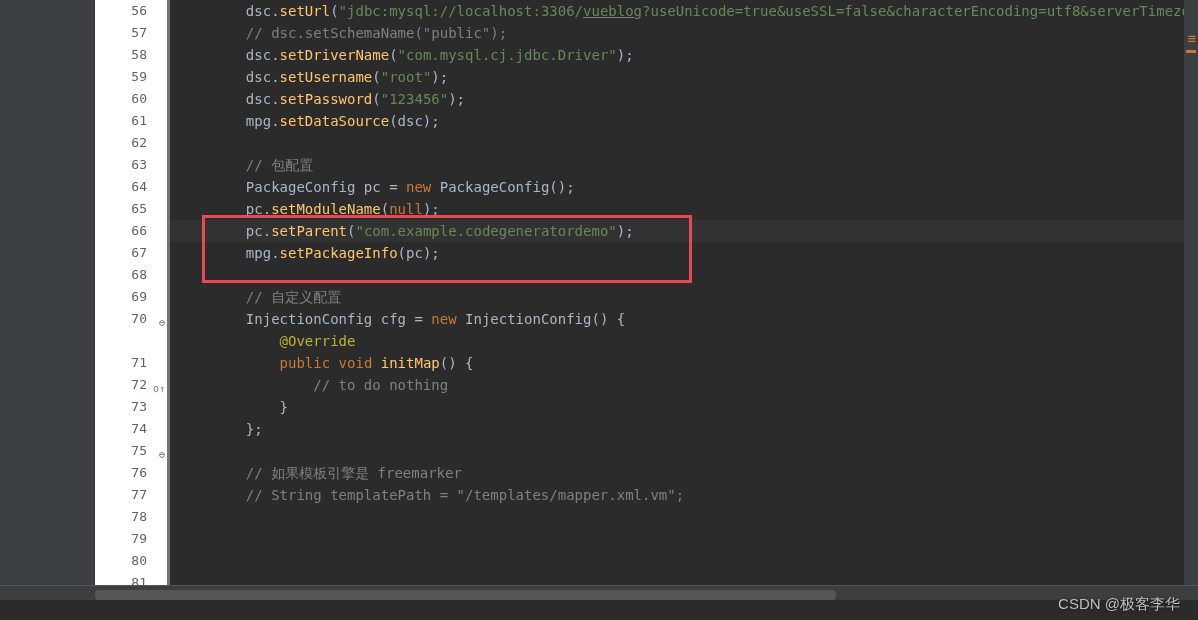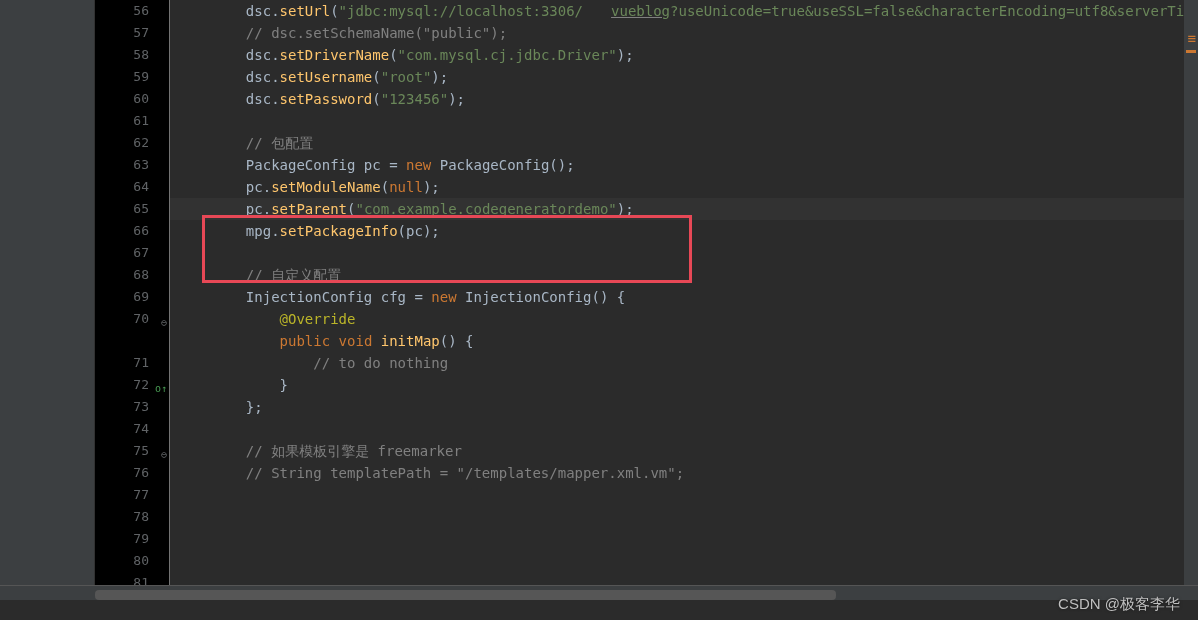--- a/index.html
+++ b/index.html
@@ -19,24 +19,24 @@
       overflow: hidden;
     }
     .left-sidebar {
       width: 95px;
       background: #3c3f41;
       border-right: 1px solid #323232;
       flex-shrink: 0;
     }
     .gutter {
       width: 75px;
-      background: #000000;
+      background: #ffffff;
       flex-shrink: 0;
       padding-top: 0;
-      border-right: 1px solid #737373;
+      border-right: 3px solid #737373;
     }
     .line-number {
       height: 22px;
       line-height: 22px;
       text-align: right;
       padding-right: 20px;
       color: #606366;
       font-size: 13px;
       position: relative;
     }
@@ -123,21 +123,21 @@
       font-family: sans-serif;
       text-shadow: 0 0 3px rgba(0,0,0,0.5);
     }
     
     .k { color: #cc7832; }
     .s { color: #6a8759; }
     .c { color: #808080; }
     .n { color: #a9b7c6; }
     .m { color: #ffc66d; }
     .a { color: #bbb529; }
-    .u { text-decoration: underline; text-decoration-color: #808080; margin-left: 28px; }
+    .u { text-decoration: underline; text-decoration-color: #808080; }
     .uw { border-bottom: 1px wavy #808080; }
     .icon-override {
       color: #499c54;
       font-size: 10px;
     }
   </style>
 </head>
 <body>
 
 <div class="editor-container">
@@ -171,20 +171,21 @@
       <div class="line-number">80</div>
       <div class="line-number">81</div>
     </div>
   <div class="code-area" id="code">
     <div class="highlight-box"></div>
   <div class="code-line"><span class="n">         dsc.</span><span class="m">setUrl</span><span class="n">(</span><span class="s">"jdbc:mysql://localhost:3306/</span><span class="s u">vueblog</span><span class="s">?useUnicode=true&amp;useSSL=false&amp;characterEncoding=utf8&amp;serverTimezone=</span></div>
       <div class="code-line"><span class="n">         </span><span class="c">// dsc.setSchemaName("public");</span></div>
       <div class="code-line"><span class="n">         dsc.</span><span class="m">setDriverName</span><span class="n">(</span><span class="s">"com.mysql.cj.jdbc.Driver"</span><span class="n">);</span></div>
       <div class="code-line"><span class="n">         dsc.</span><span class="m">setUsername</span><span class="n">(</span><span class="s">"root"</span><span class="n">);</span></div>
       <div class="code-line"><span class="n">         dsc.</span><span class="m">setPassword</span><span class="n">(</span><span class="s">"123456"</span><span class="n">);</span></div>
+      <div class="code-line"><span class="n">         mpg.</span><span class="m">setDataSource</span><span class="n">(dsc);</span></div>
       <div class="code-line"></div>
       <div class="code-line"><span class="n">         </span><span class="c">// 包配置</span></div>
       <div class="code-line"><span class="n">         PackageConfig pc = </span><span class="k">new</span><span class="n"> PackageConfig();</span></div>
       <div class="code-line"><span class="n">         pc.</span><span class="m">setModuleName</span><span class="n">(</span><span class="k">null</span><span class="n">);</span></div>
       <div class="code-line current"><span class="n">         pc.</span><span class="m">setParent</span><span class="n">(</span><span class="s">"com.example.</span><span class="s uw">codegeneratordemo</span><span class="s">"</span><span class="n">);</span></div>
       <div class="code-line"><span class="n">         mpg.</span><span class="m">setPackageInfo</span><span class="n">(pc);</span></div>
       <div class="code-line"></div>
       <div class="code-line"><span class="n">         </span><span class="c">// 自定义配置</span></div>
       <div class="code-line"><span class="n">         InjectionConfig cfg = </span><span class="k">new</span><span class="n"> InjectionConfig() {</span></div>
       <div class="code-line"><span class="n">             </span><span class="a">@Override</span></div>

